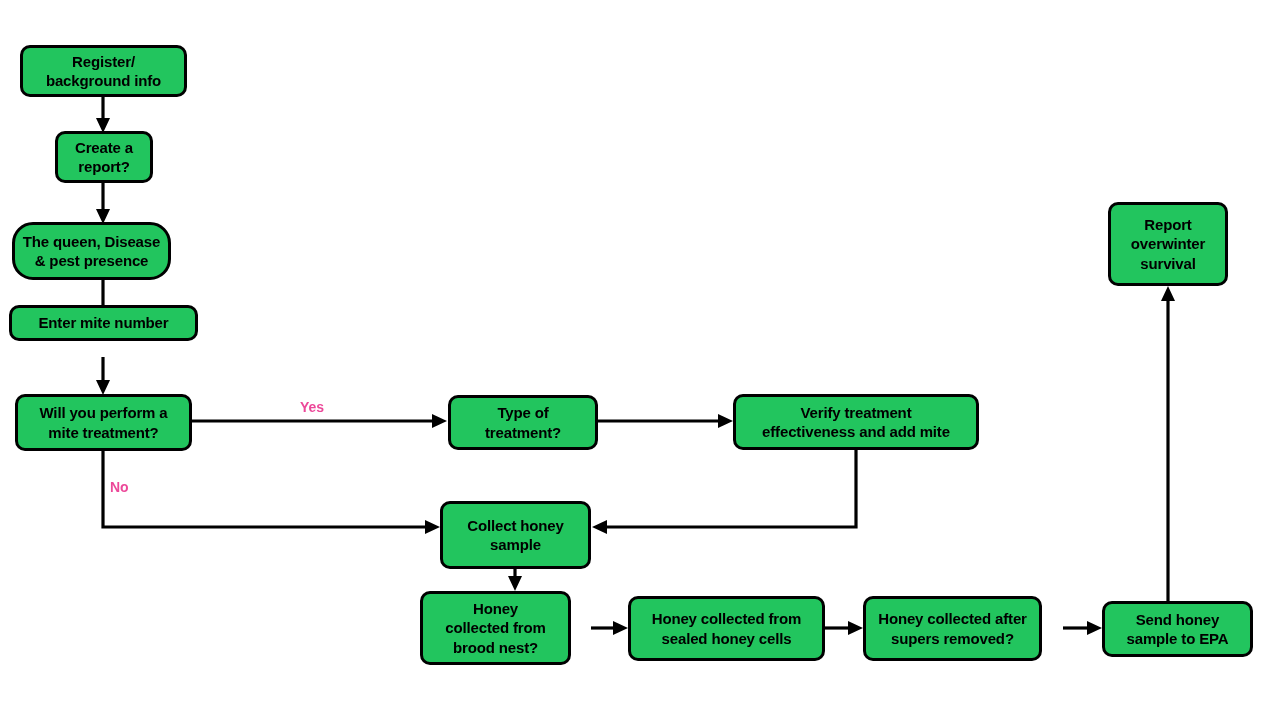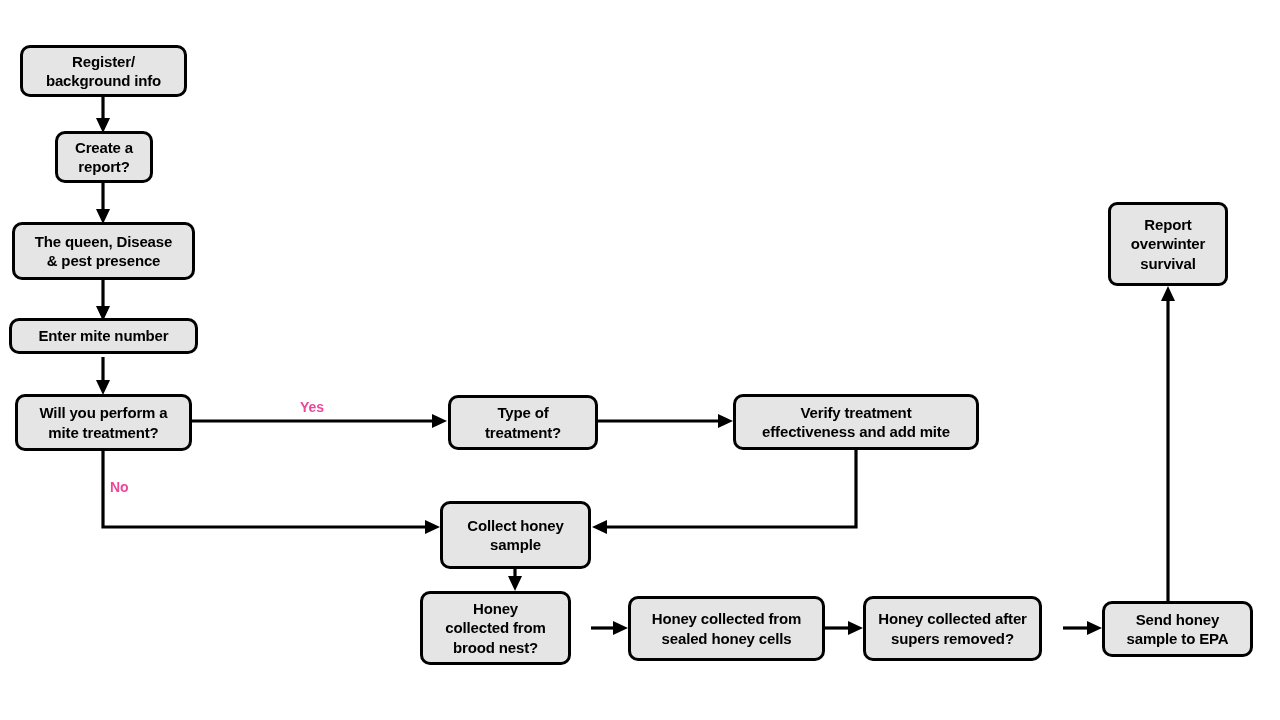--- a/index.html
+++ b/index.html
@@ -15,21 +15,21 @@
     overflow: hidden;
     font-family: "Liberation Sans", sans-serif;
   }
   .node {
     position: absolute;
     box-sizing: border-box;
     display: flex;
     align-items: center;
     justify-content: center;
     text-align: center;
-    background: #e5e5e5;
+    background: #22c55e;
     border: 3px solid #000000;
     border-radius: 10px;
     color: #000000;
     font-weight: bold;
     font-size: 15px;
     line-height: 1.30;
     letter-spacing: -0.15px;
     padding: 2px 6px;
     z-index: 3;
   }
@@ -112,28 +112,28 @@
     </span>
   </div>
 
   <div class="node" style="left:55px; top:131px; width:98px; height:52px;">
     <span>
       <span>Create a</span>
       <span>report?</span>
     </span>
   </div>
 
-  <div class="node" style="left:12px; top:222px; width:183px; height:58px;">
+  <div class="node" style="left:12px; top:222px; width:159px; height:58px;border-radius:21px;">
     <span>
       <span>The queen, Disease</span>
       <span>&amp; pest presence</span>
     </span>
   </div>
 
-  <div class="node" style="left:9px; top:318px; width:189px; height:36px;">
+  <div class="node" style="left:9px; top:305px; width:189px; height:36px;">
     <span>Enter mite number</span>
   </div>
 
   <div class="node" style="left:15px; top:394px; width:177px; height:57px;">
     <span>
       <span>Will you perform a</span>
       <span>mite treatment?</span>
     </span>
   </div>
 
@@ -180,21 +180,21 @@
     </span>
   </div>
 
   <div class="node" style="left:1102px; top:601px; width:151px; height:56px;">
     <span>
       <span>Send honey</span>
       <span>sample to EPA</span>
     </span>
   </div>
 
-  <div class="node" style="left:1108px; top:202px; width:120px; height:84px;border-radius:9px;">
+  <div class="node" style="left:1108px; top:202px; width:120px; height:84px;">
     <span>
       <span>Report</span>
       <span>overwinter</span>
       <span>survival</span>
     </span>
   </div>
 
   <div class="edge-label" style="left:300px; top:399px;">Yes</div>
   <div class="edge-label" style="left:110px; top:479px;">No</div>
 

